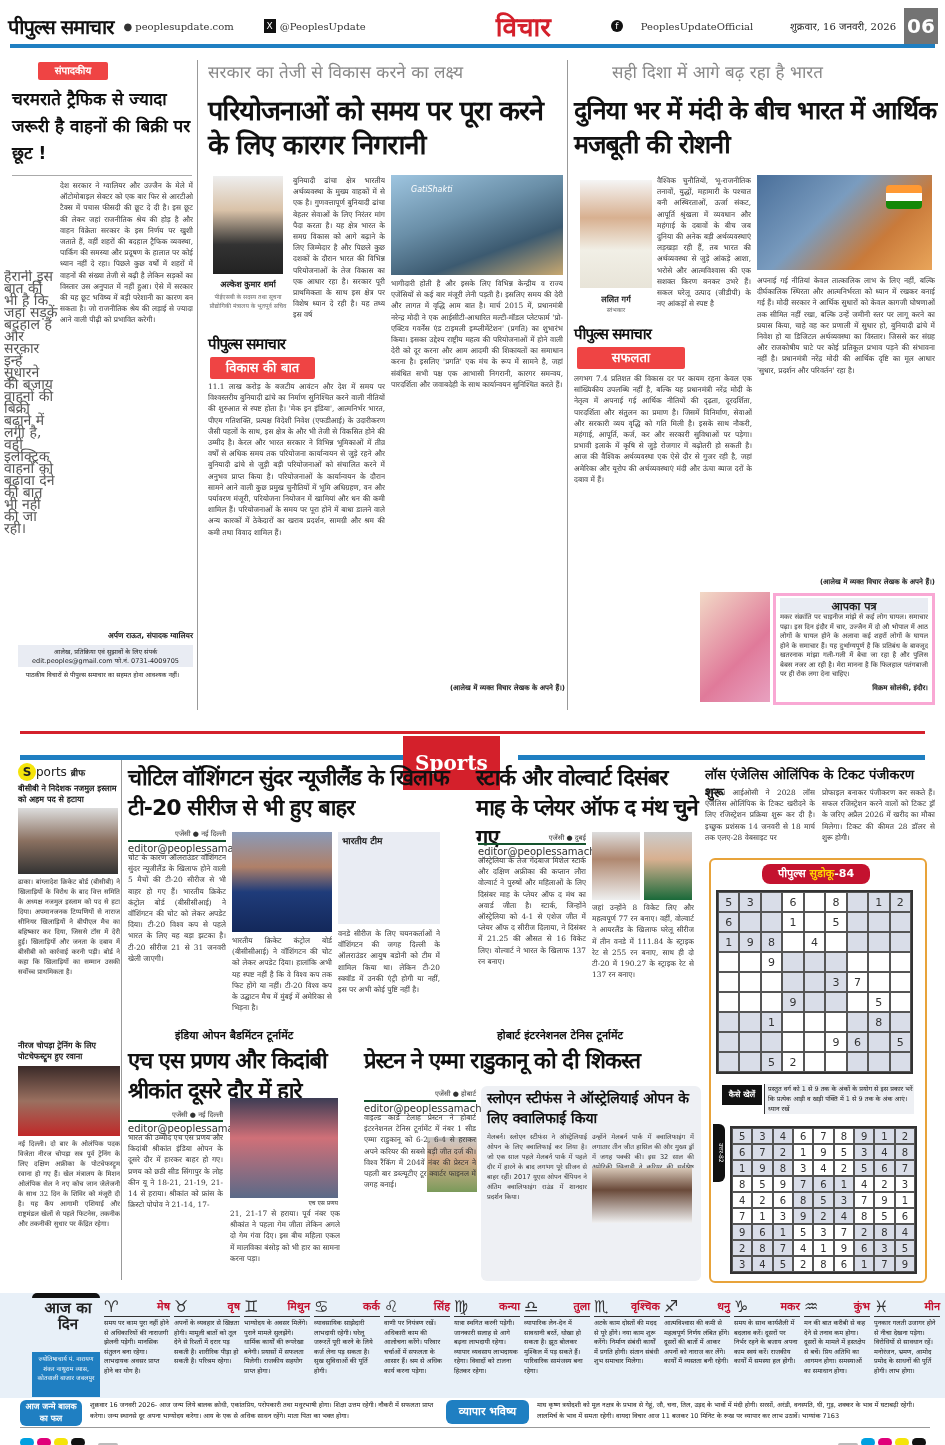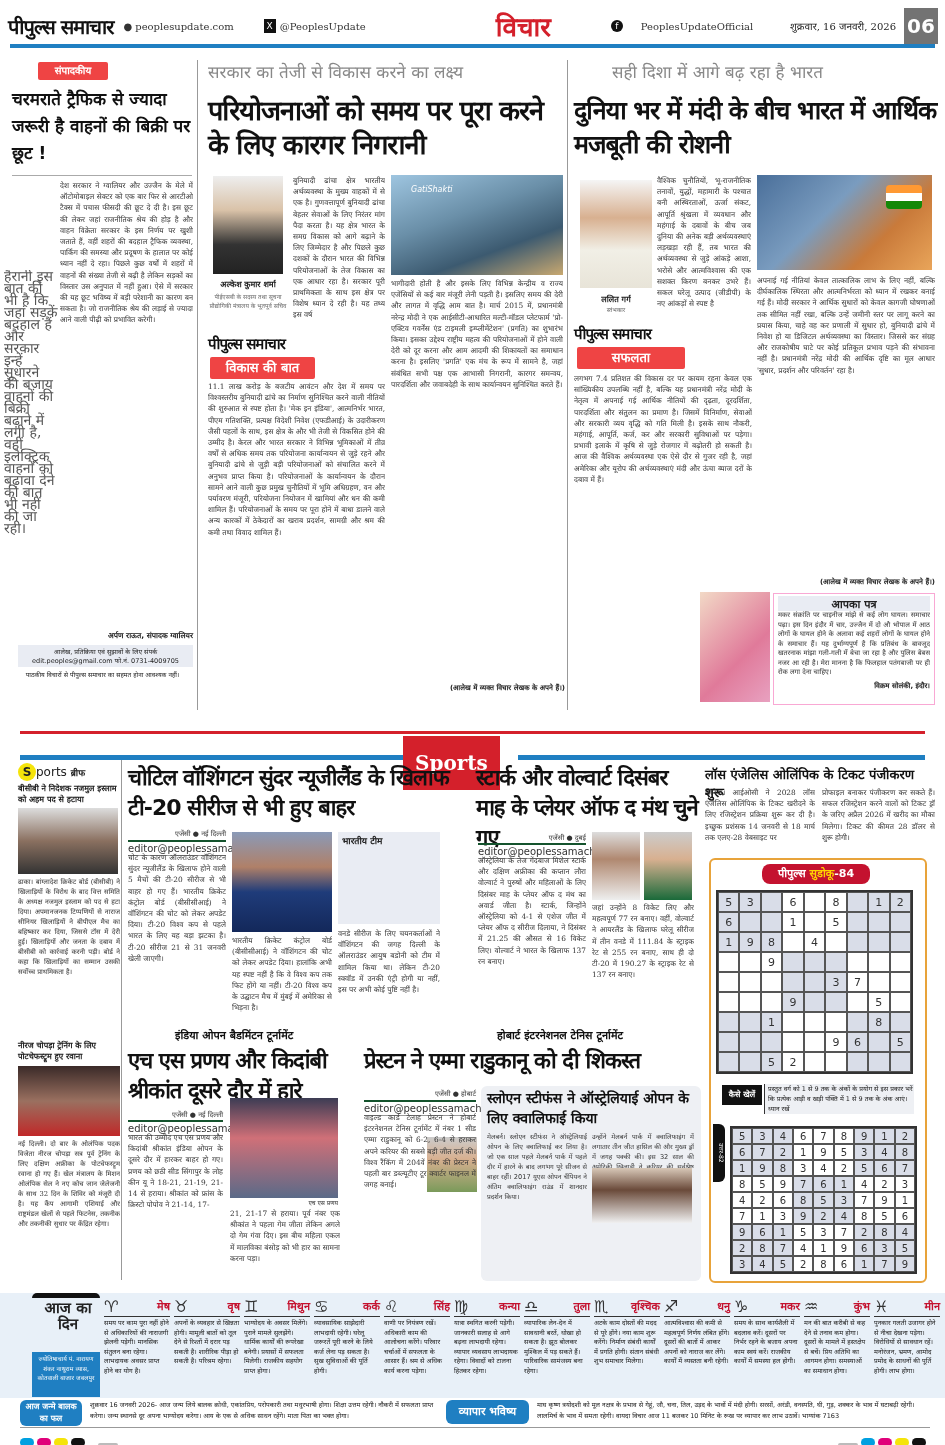--- a/index.html
+++ b/index.html
@@ -98,21 +98,21 @@
 <div class="abs logo" style="left:574px;top:323px;font-size:15px">पीपुल्स समाचार</div>
 <div class="abs tag" style="left:577px;top:347px;width:108px;height:22px;font-size:13px;line-height:22px">सफलता</div>
 <div class="abs txt" style="left:657px;top:175px;width:94px;height:200px">वैश्विक चुनौतियों, भू-राजनीतिक तनावों, युद्धों, महामारी के पश्चात बनी अस्थिरताओं, ऊर्जा संकट, आपूर्ति श्रृंखला में व्यवधान और महंगाई के दबावों के बीच जब दुनिया की अनेक बड़ी अर्थव्यवस्थाएं लड़खड़ा रही हैं, तब भारत की अर्थव्यवस्था से जुड़े आंकड़े आशा, भरोसे और आत्मविश्वास की एक सशक्त किरण बनकर उभरे हैं। सकल घरेलू उत्पाद (जीडीपी) के नए आंकड़ों से स्पष्ट है</div>
 <div class="abs txt" style="left:574px;top:373px;width:178px;height:335px">लगभग 7.4 प्रतिशत की विकास दर पर कायम रहना केवल एक सांख्यिकीय उपलब्धि नहीं है, बल्कि यह प्रधानमंत्री नरेंद्र मोदी के नेतृत्व में अपनाई गई आर्थिक नीतियों की दृढ़ता, दूरदर्शिता, पारदर्शिता और संतुलन का प्रमाण है। जिसमें विनिर्माण, सेवाओं और सरकारी व्यय वृद्धि को गति मिली है। इसके साथ नौकरी, महंगाई, आपूर्ति, कर्ज, कर और सरकारी सुविधाओं पर पड़ेगा। प्रभावी इलाके में कृषि से जुड़े रोजगार में बढ़ोतरी हो सकती है। आज की वैश्विक अर्थव्यवस्था एक ऐसे दौर से गुजर रही है, जहां अमेरिका और यूरोप की अर्थव्यवस्थाएं मंदी और ऊंचा ब्याज दरों के दबाव में हैं।</div>
 <div class="abs" style="left:757px;top:175px;width:175px;height:95px;background:linear-gradient(135deg,#4a6f9a 0%,#7a9cbf 40%,#c97a3a 70%,#e9a55a 100%);overflow:hidden">
   <div style="position:absolute;right:10px;top:10px;width:36px;height:24px;border-radius:4px;background:linear-gradient(#ff9933 33%,#fff 33% 66%,#138808 66%)"></div>
 </div>
 <div class="abs txt" style="left:757px;top:275px;width:178px;height:310px">अपनाई गई नीतियां केवल तात्कालिक लाभ के लिए नहीं, बल्कि दीर्घकालिक स्थिरता और आत्मनिर्भरता को ध्यान में रखकर बनाई गई हैं। मोदी सरकार ने आर्थिक सुधारों को केवल कागजी घोषणाओं तक सीमित नहीं रखा, बल्कि उन्हें जमीनी स्तर पर लागू करने का प्रयास किया, चाहे वह कर प्रणाली में सुधार हो, बुनियादी ढांचे में निवेश हो या डिजिटल अर्थव्यवस्था का विस्तार। जिससे कर संग्रह और राजकोषीय घाटे पर कोई प्रतिकूल प्रभाव पड़ने की संभावना नहीं है। प्रधानमंत्री नरेंद्र मोदी की आर्थिक दृष्टि का मूल आधार 'सुधार, प्रदर्शन और परिवर्तन' रहा है।</div>
 <div class="abs" style="left:800px;top:577px;width:135px;font-size:7px;font-weight:bold;text-align:right">(आलेख में व्यक्त विचार लेखक के अपने हैं।)</div>
 <div class="abs" style="left:700px;top:592px;width:70px;height:110px;background:linear-gradient(135deg,#f2d9c6,#e07a9a 60%,#e8a1c0)"></div>
-<div class="abs" style="left:773px;top:593px;width:162px;height:112px;border:1px solid #f9a8d4;padding:2px 4px">
+<div class="abs" style="left:773px;top:593px;width:162px;height:112px;border:3px solid #f9a8d4;padding:2px 4px">
   <div style="font-weight:bold;font-size:11px;text-align:center;background:#e9ecf3">आपका पत्र</div>
   <div class="txt" style="height:70px;font-size:6.8px;line-height:9.5px">मकर संक्रांति पर चाइनीज मांझे से कई लोग घायल। समाचार पढ़ा। इस दिन इंदौर में चार, उज्जैन में दो औ भोपाल में आठ लोगों के घायल होने के अलावा कई शहरों लोगों के घायल होने के समाचार हैं। यह दुर्भाग्यपूर्ण है कि प्रतिबंध के बावजूद खतरनाक मांझा गली-गली में बेचा जा रहा है और पुलिस बेबस नजर आ रही है। मेरा मानना है कि फिलहाल पतंगबाजी पर ही रोक लगा देना चाहिए।</div>
   <div style="text-align:right;font-weight:bold;font-size:7px">विक्रम सोलंकी, इंदौर।</div>
 </div>
 
 <div class="abs redline" style="left:20px;top:731px;width:905px"></div>
 <div class="abs sports-tag" style="left:403px;top:736px">Sports</div>
 <div class="abs blueline" style="left:20px;top:755px;width:383px"></div>
 <div class="abs blueline" style="left:518px;top:755px;width:407px"></div>
 

